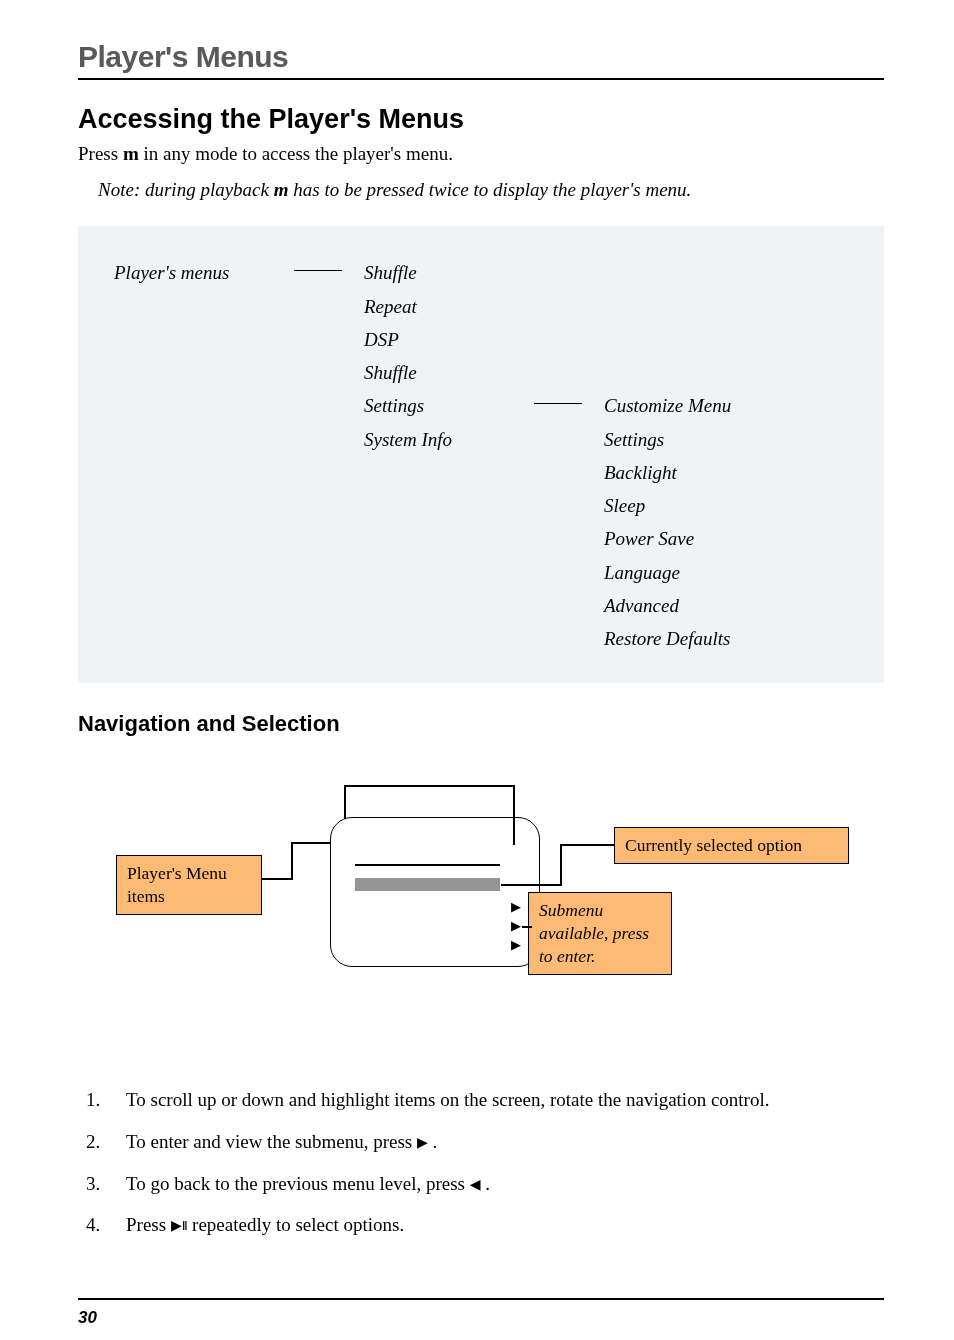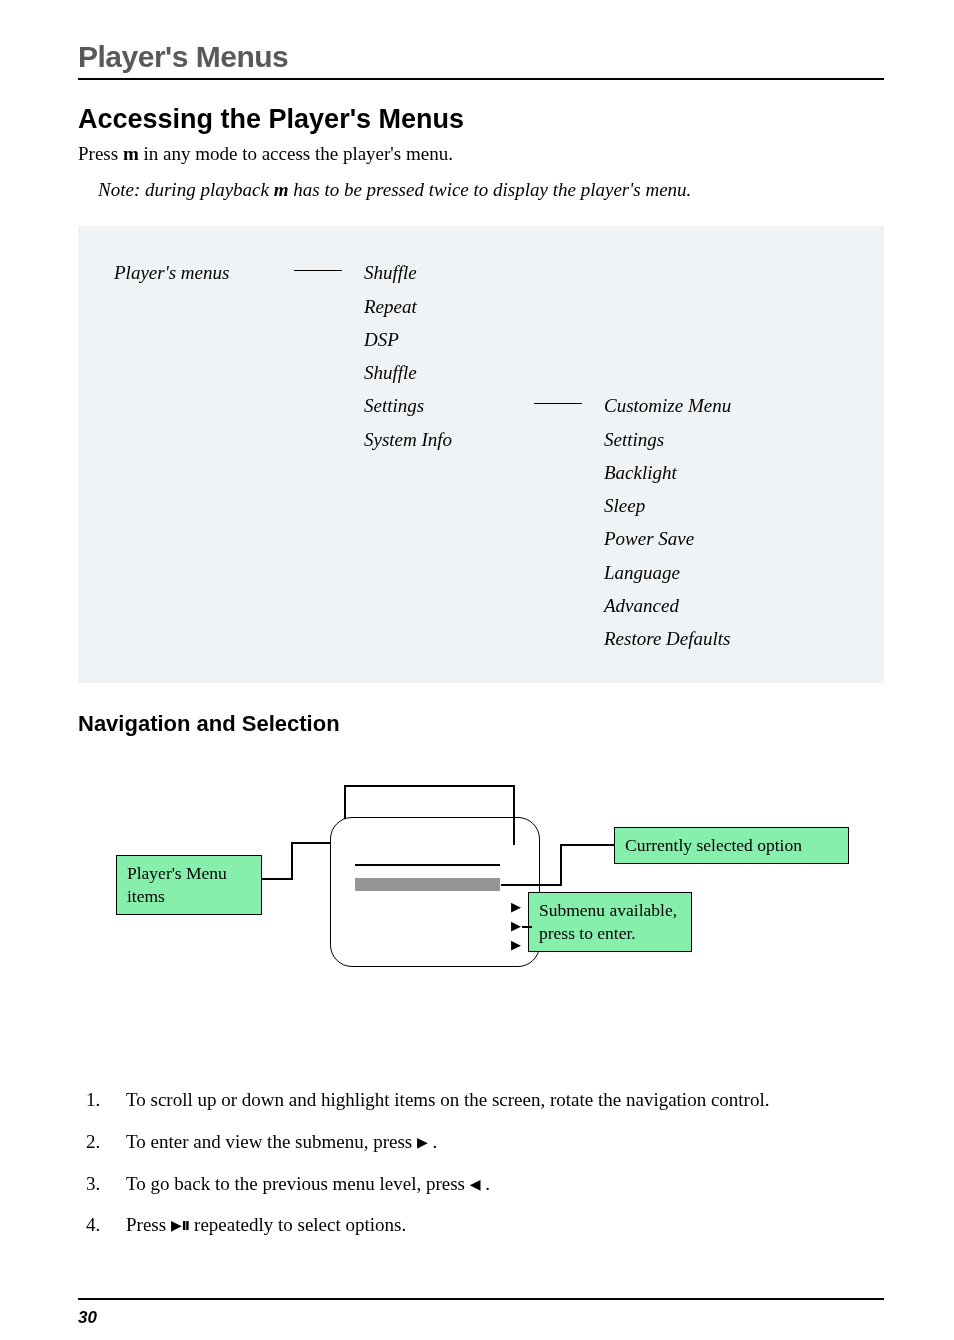--- a/index.html
+++ b/index.html
@@ -74,21 +74,21 @@
   }
 
   .nav-diagram-wrap {
     position: relative;
     height: 280px;
     margin-bottom: 30px;
   }
   .box {
     position: absolute;
     border: 1.5px solid #000;
-    background: #86efac;
+    background: #fdba74;
     font-size: 17.5px;
     font-family: Garamond, "Times New Roman", serif;
     padding: 6px 10px;
     line-height: 1.3;
   }
   .screen-frame {
     position: absolute;
     width: 210px;
     height: 150px;
     border: 1.5px solid #000;
@@ -151,21 +151,21 @@
     transform: translateY(-1px);
   }
   .play-pause {
     display: inline-flex;
     align-items: baseline;
     gap: 1px;
     font-family: "DejaVu Sans", Arial, sans-serif;
     font-size: 14px;
     transform: translateY(-1px);
   }
-  .play-pause .bars { font-weight: bold; letter-spacing: -1.5px; font-size: 13px; transform: translateX(-1px); }
+  .play-pause .bars { font-weight: normal; letter-spacing: -1.5px; font-size: 13px; transform: translateX(-1px); }
   .hr-bottom {
     border: none;
     border-top: 2px solid #000;
     margin: 60px 0 8px 0;
   }
   .page-num {
     font-family: Arial, Helvetica, sans-serif;
     font-weight: bold;
     font-style: italic;
     font-size: 17px;
@@ -243,21 +243,21 @@
       <span class="screen-arrow" style="top:100px;">▶</span>
       <span class="screen-arrow" style="top:119px;">▶</span>
     </div>
 
     <div class="box" style="left:536px; top:50px; width:235px;">Currently selected option</div>
 
     <div class="line" style="left:423px; top:107px; width:60px; height:1.5px;"></div>
     <div class="line" style="left:482px; top:67px; width:1.5px; height:41.5px;"></div>
     <div class="line" style="left:482px; top:67px; width:55px; height:1.5px;"></div>
 
-    <div class="box" style="left:450px; top:115px; width:164px;">Submenu available, press to enter.</div>
+    <div class="box" style="left:450px; top:115px; width:144px;font-style:italic;">Submenu available, press to enter.</div>
 
     <div class="line" style="left:444px; top:149px; width:10px; height:1.5px;"></div>
 
     <div class="line" style="left:266px; top:8px; width:170px; height:1.5px;"></div>
     <div class="line" style="left:266px; top:8px; width:1.5px; height:34px;"></div>
     <div class="line" style="left:435px; top:8px; width:1.5px; height:60px;"></div>
   </div>
 
   <ol class="ol-steps">
     <li>

